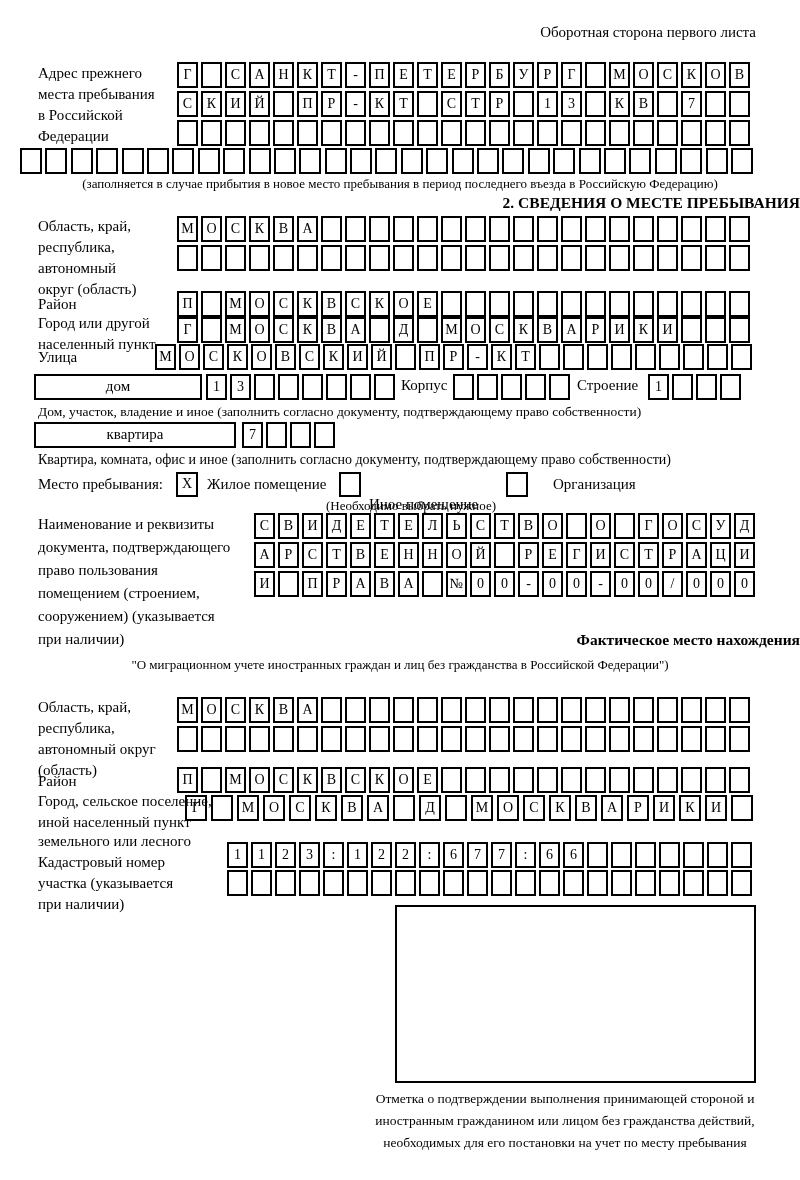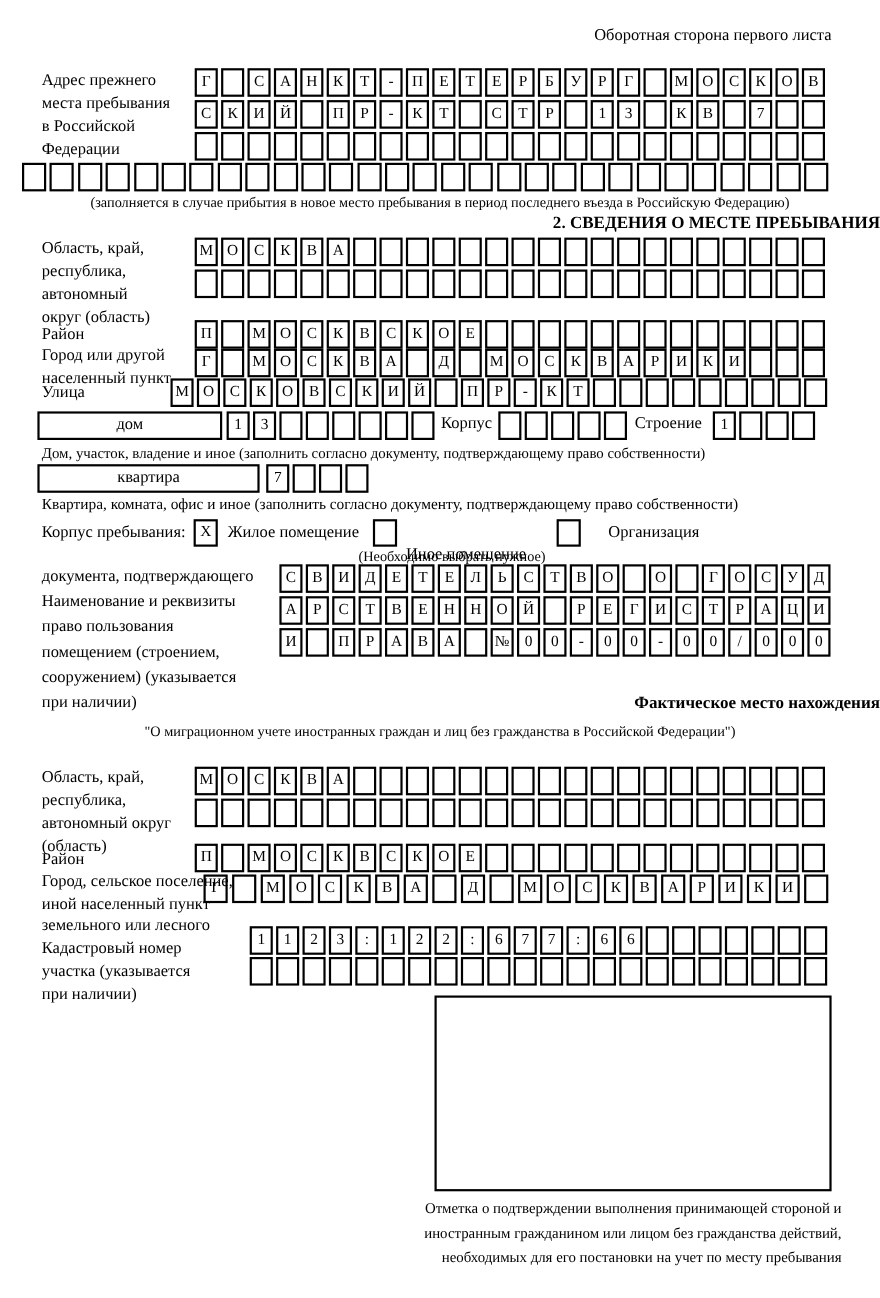--- a/index.html
+++ b/index.html
@@ -326,32 +326,32 @@
 
   <div class="wbox" style="left:34px;top:422px;width:202px">квартира</div>
   <div class="row" style="left:242px;top:422px">
       <div class="cell">7</div>
       <div class="cell"></div>
       <div class="cell"></div>
       <div class="cell"></div>
     </div>
   <div class="cap" style="left:38px;top:451px;font-size:14px">Квартира, комната, офис и иное (заполнить согласно документу, подтверждающему право собственности)</div>
 
-  <div class="inline-lbl" style="left:38px;top:476px">Корпус пребывания:</div>
+  <div class="inline-lbl" style="left:38px;top:476px">Место пребывания:</div>
   <div class="chk" style="left:176px;top:472px">X</div>
   <div class="inline-lbl" style="left:207px;top:476px">Жилое помещение</div>
   <div class="chk" style="left:339px;top:472px"></div>
   <div class="inline-lbl" style="left:369px;top:496px">Иное помещение</div>
   <div class="chk" style="left:506px;top:472px"></div>
   <div class="inline-lbl" style="left:553px;top:476px">Организация</div>
   <div class="cap" style="left:176px;top:497px;width:320px;text-align:right">(Необходимо выбрать нужное)</div>
 
   <div class="lbl" style="left:38px;top:513px;width:215px;line-height:23px">
+      <div>Наименование и реквизиты</div>
       <div>документа, подтверждающего</div>
-      <div>Наименование и реквизиты</div>
       <div>право пользования</div>
       <div>помещением (строением,</div>
       <div>сооружением) (указывается</div>
       <div>при наличии)</div>
     </div>
   <div class="row" style="left:254px;top:513px">
       <div class="cell">С</div>
       <div class="cell">В</div>
       <div class="cell">И</div>
       <div class="cell">Д</div>
@@ -590,15 +590,15 @@
       <div class="cell"></div>
       <div class="cell"></div>
       <div class="cell"></div>
       <div class="cell"></div>
       <div class="cell"></div>
       <div class="cell"></div>
       <div class="cell"></div>
     </div>
 
   <div class="stamp" style="left:395px;top:905px;width:361px;height:178px"></div>
-  <div class="cap" style="left:365px;top:1088px;width:400px;text-align:right;line-height:22px;font-size:13.5px">Отметка о подтверждении выполнения принимающей стороной и иностранным гражданином или лицом без гражданства действий, необходимых для его постановки на учет по месту пребывания</div>
+  <div class="cap" style="left:365px;top:1088px;width:400px;text-align:center;line-height:22px;font-size:13.5px">Отметка о подтверждении выполнения принимающей стороной и иностранным гражданином или лицом без гражданства действий, необходимых для его постановки на учет по месту пребывания</div>
 
 </div>
 
 </body></html>

